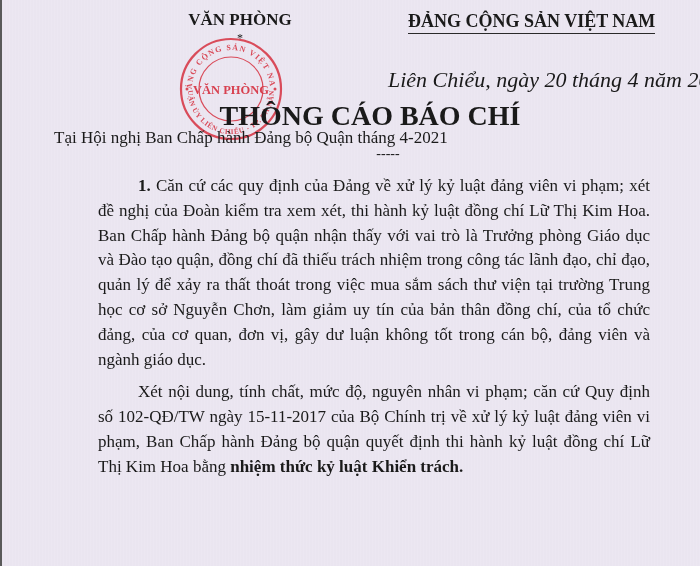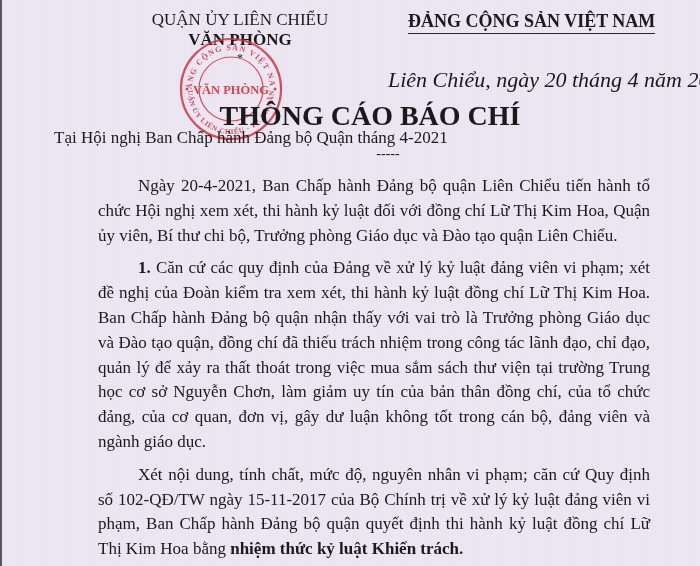--- a/index.html
+++ b/index.html
@@ -134,21 +134,20 @@
     .body p.p1 { margin-bottom: 8px; }
     .body b { font-weight: bold; }
   </style>
 </head>
 <body>
 
 <div class="paper-texture"></div>
 <div class="left-edge"></div>
 
 <div class="hdr-left">
-  <div class="org">QUẬN ỦY LIÊN CHIỂU</div>
   <div class="dept">VĂN PHÒNG</div>
   <div class="star">*</div>
 </div>
 
 <div class="hdr-right">
   <span class="party">ĐẢNG CỘNG SẢN VIỆT NAM</span>
 </div>
 
 <div class="date-line">Liên Chiểu, ngày 20 tháng 4 năm 2021</div>
 
@@ -168,17 +167,16 @@
   <text x="53" y="58" text-anchor="middle" font-family="Liberation Serif, serif" font-size="12.5" font-weight="bold" fill="#d6303f" opacity="0.9">VĂN PHÒNG</text>
   <circle cx="9" cy="53" r="1.5" fill="#d6303f" opacity="0.85"></circle>
   <circle cx="97" cy="53" r="1.5" fill="#d6303f" opacity="0.85"></circle>
 </svg>
 
 <div class="doc-title">THÔNG CÁO BÁO CHÍ</div>
 <div class="doc-subtitle">Tại Hội nghị Ban Chấp hành Đảng bộ Quận tháng 4-2021</div>
 <div class="divider">-----</div>
 
 <div class="body">
-  <p class="p1">Ngày 20-4-2021, Ban Chấp hành Đảng bộ quận Liên Chiểu tiến hành tổ chức Hội nghị xem xét, thi hành kỷ luật đối với đồng chí Lữ Thị Kim Hoa, Quận ủy viên, Bí thư chi bộ, Trưởng phòng Giáo dục và Đào tạo quận Liên Chiểu.</p>
   <p><b>1.</b><span> Căn cứ các quy định của Đảng về xử lý kỷ luật đảng viên vi phạm; xét đề nghị của Đoàn kiểm tra xem xét, thi hành kỷ luật đồng chí Lữ Thị Kim Hoa. Ban Chấp hành Đảng bộ quận nhận thấy với vai trò là Trưởng phòng Giáo dục và Đào tạo quận, đồng chí đã thiếu trách nhiệm trong công tác lãnh đạo, chỉ đạo, quản lý để xảy ra thất thoát trong việc mua sắm sách thư viện tại trường Trung học cơ sở Nguyễn Chơn, làm giảm uy tín của bản thân đồng chí, của tổ chức đảng, của cơ quan, đơn vị, gây dư luận không tốt trong cán bộ, đảng viên và ngành giáo dục.</span></p>
   <p><span>Xét nội dung, tính chất, mức độ, nguyên nhân vi phạm; căn cứ Quy định số 102-QĐ/TW ngày 15-11-2017 của Bộ Chính trị về xử lý kỷ luật đảng viên vi phạm, Ban Chấp hành Đảng bộ quận quyết định thi hành kỷ luật đồng chí Lữ Thị Kim Hoa bằng </span><b>nhiệm thức kỷ luật Khiển trách.</b></p>
 
 </div>
 
 </body></html>

